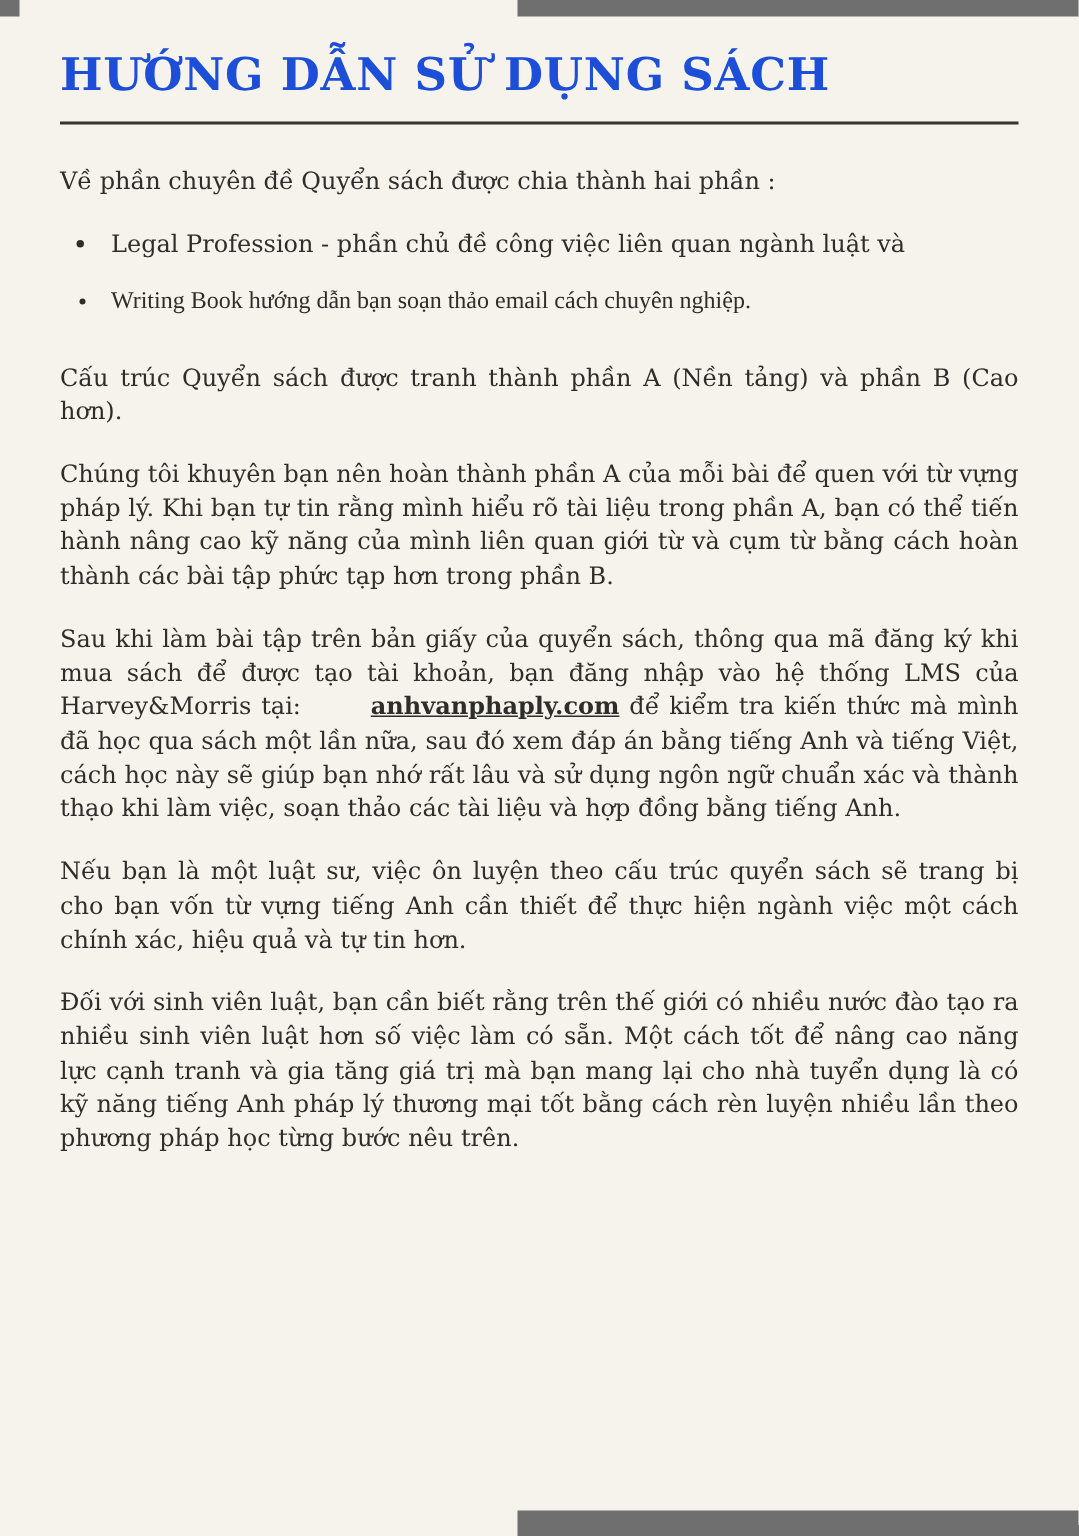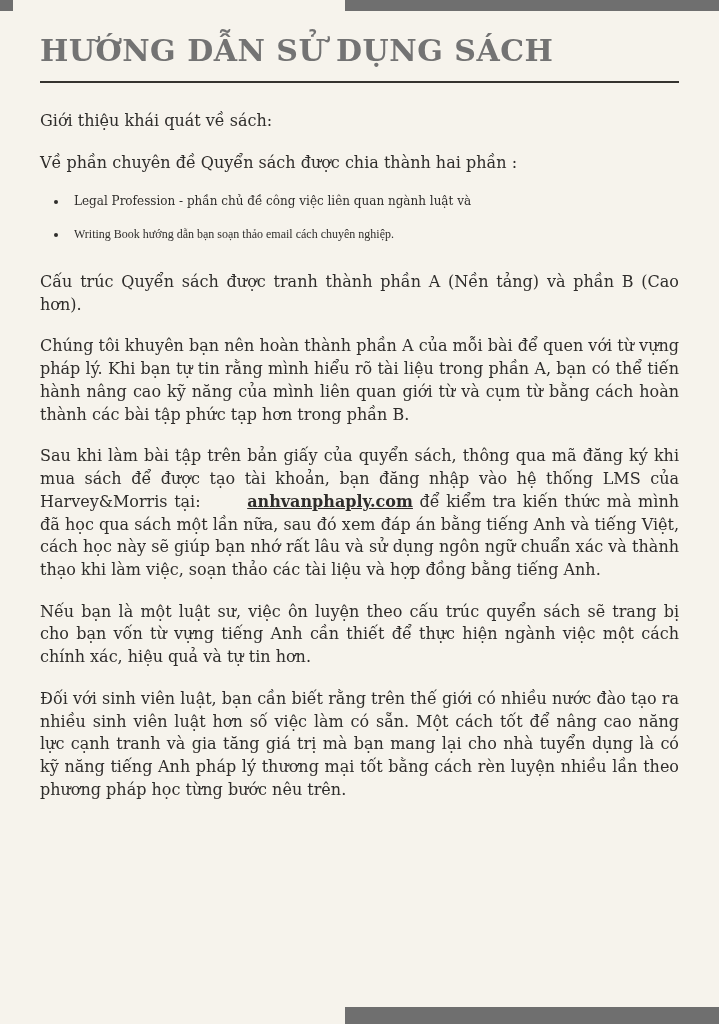--- a/index.html
+++ b/index.html
@@ -18,39 +18,39 @@
   .deco-top-left { top: 0; left: 0; width: 13px; height: 11px; }
   .deco-top-right { top: 0; right: 0; width: 374px; height: 11px; }
   .deco-bottom-right { bottom: 0; right: 0; width: 374px; height: 17px; }
 
   .content { padding: 33px 40px 0 40px; }
 
   h1.title {
     font-size: 30px;
     font-weight: bold;
     letter-spacing: 0.5px;
-    color: #737373;
+    color: #1d4ed8;
     padding-bottom: 13px;
     border-bottom: 2px solid #35332f;
     margin-bottom: 27px;
   }
 
   p {
     font-size: 16px;
     line-height: 1.42;
     text-align: justify;
     margin-bottom: 19px;
   }
 
   ul.parts-list {
     list-style: disc;
     margin: 3px 0 28px 28px;
   }
   ul.parts-list li {
-    font-size: 12px;
+    font-size: 16px;
     line-height: 1.4;
     margin-bottom: 16px;
     padding-left: 6px;
   }
   ul.parts-list li:last-child { margin-bottom: 0; font-family: Liberation Serif, serif; }
 
   a.site-link {
     color: inherit;
     font-weight: bold;
     text-decoration: underline;
@@ -64,21 +64,20 @@
 <div class="page">
 
   <div class="deco deco-top-left"></div>
   <div class="deco deco-top-right"></div>
 
   <div class="content">
 
     <h1 class="title">HƯỚNG DẪN SỬ DỤNG SÁCH</h1>
 
 
-    <p>Giới thiệu khái quát về sách:</p>
 
     <p>Về phần chuyên đề Quyển sách được chia thành hai phần :</p>
 
     <ul class="parts-list">
       <li>Legal Profession - phần chủ đề công việc liên quan ngành luật và</li>
       <li>Writing Book hướng dẫn bạn soạn thảo email cách chuyên nghiệp.</li>
     </ul>
 
     <p>Cấu trúc Quyển sách được tranh thành phần A (Nền tảng) và phần B (Cao hơn).</p>
 

